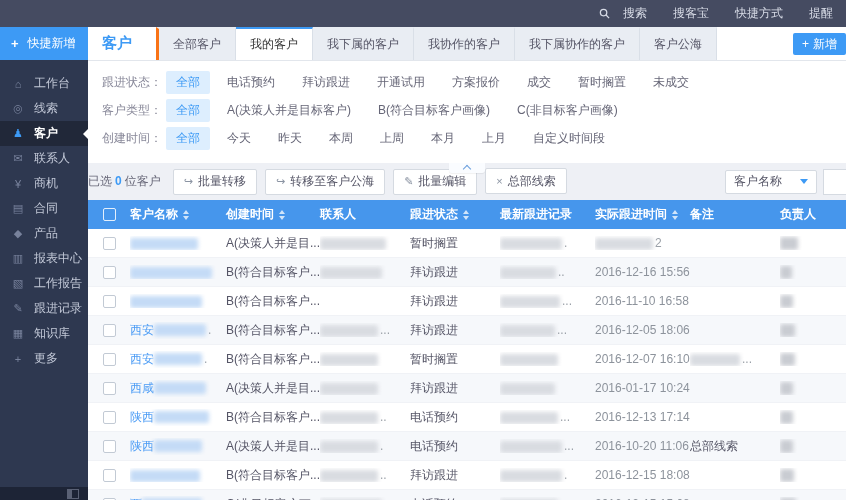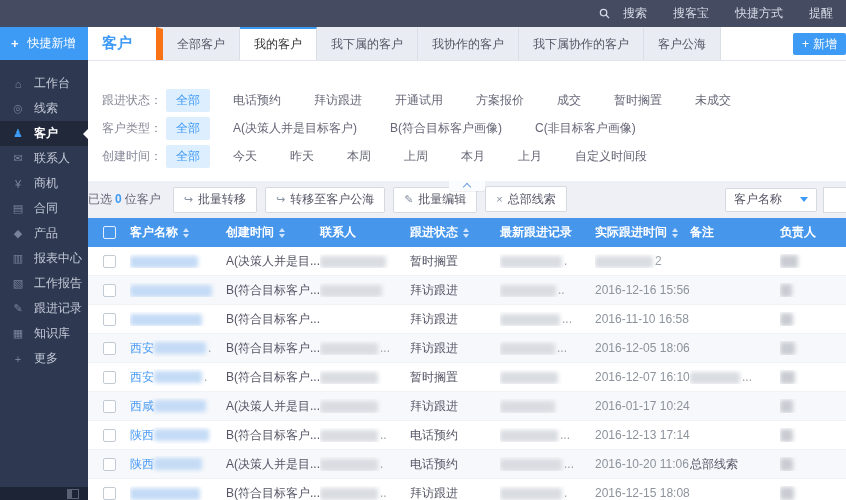--- a/index.html
+++ b/index.html
@@ -31,30 +31,30 @@
   .side-item.active::after{content:"";position:absolute;right:0;top:50%;margin-top:-5px;border:5px solid transparent;border-right:5px solid #fff}
   .side-foot{position:absolute;bottom:0;left:0;width:100%;height:13px;background:#1d2436;display:flex;align-items:center;justify-content:flex-end;padding-right:9px;box-sizing:border-box}
   .collapse-ic{width:10px;height:8px;border:1px solid #5a6175;background:linear-gradient(to right,#5a6175 0 4px,transparent 4px)}
 
   
   .main{position:absolute;left:88px;top:27px;right:0;bottom:0;overflow:hidden}
   .page-head{height:33px;background:#fff;border-bottom:1px solid #e2e6ec;display:flex;align-items:stretch;position:relative}
   .page-title{display:flex;align-items:center;padding:0 24px 0 14px;color:var(--accent);font-size:15px;font-weight:bold}
   .tabs{display:flex;height:100%}
   .tab{display:flex;align-items:center;padding:0 14px;background:#e9edf3;border-right:1px solid #d9dfe7;border-top:2px solid transparent;color:#556;font-size:12px;cursor:pointer;box-sizing:border-box}
-  .tab:first-child{border-left:7px solid #f97316}
+  .tab:first-child{border-left:3px solid #f97316}
   .tab.active{background:#fff;border-top:2px solid var(--accent);color:#333}
   .add-btn{position:absolute;right:0;top:6px;height:22px;background:var(--accent);color:#fff;display:flex;align-items:center;gap:4px;padding:0 9px;border-radius:2px;font-size:12px;cursor:pointer}
 
   
-  .filter-panel{background:#fff;padding:28px 0 8px 14px;position:relative}
+  .filter-panel{background:#fff;padding:10px 0 8px 14px;position:relative}
   .filter-row{display:flex;align-items:center;margin-bottom:6px;height:22px}
   .filter-label{width:64px;color:#889;flex:none}
   .filter-opts{display:flex;align-items:center;flex-wrap:nowrap}
-  .fopt{padding:3px 10px;margin-right:13px;color:#667;border-radius:2px;cursor:pointer;white-space:nowrap}
+  .fopt{padding:3px 10px;margin-right:7px;color:#667;border-radius:2px;cursor:pointer;white-space:nowrap}
   .fopt.sel{background:#ddeefe;color:var(--accent)}
   .collapse-tab{position:absolute;left:50%;bottom:-10px;transform:translateX(-50%);width:36px;height:10px;background:#fafcff;border-radius:0 0 3px 3px;display:flex;align-items:flex-start;justify-content:center;cursor:pointer;z-index:2;box-shadow:0 1px 1px rgba(0,0,0,.06)}
   .chev-up{width:5px;height:5px;border-top:1px solid #6a9fdd;border-right:1px solid #6a9fdd;transform:rotate(-45deg);margin-top:3px}
 
   
   .action-bar{height:37px;display:flex;align-items:center;padding-left:0;background:var(--content-bg)}
   .sel-text{color:#667;margin-right:12px;white-space:nowrap}
   .sel-count{color:var(--accent);font-weight:bold;padding:0 3px}
   .abtn{background:#fff;border:1px solid #d5dae1;border-radius:2px;height:24px;display:inline-flex;align-items:center;gap:5px;padding:0 10px;margin-right:8px;color:#556;cursor:pointer;white-space:nowrap}
   .abtn .ic{color:#8a93a2;font-size:11px}

